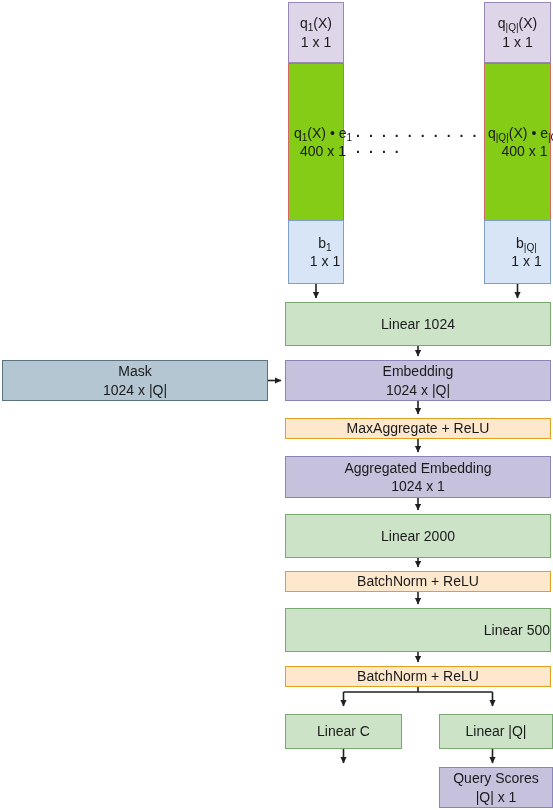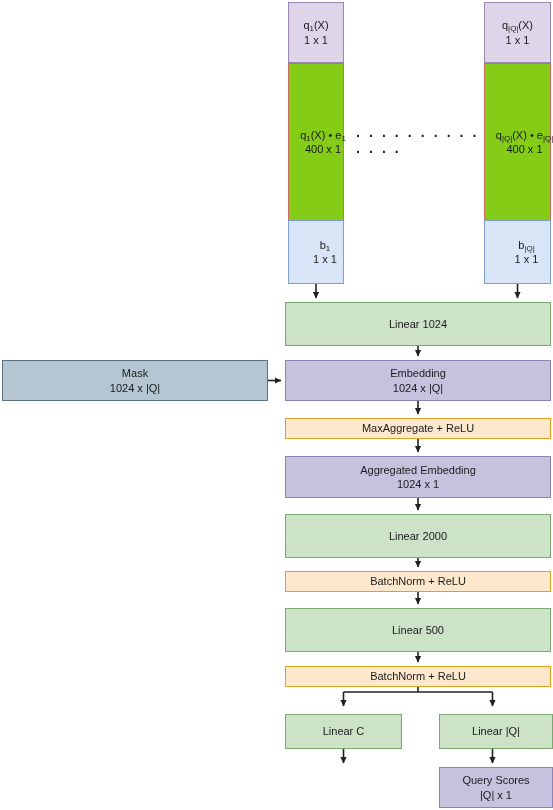--- a/index.html
+++ b/index.html
@@ -3,21 +3,21 @@
 <meta charset="utf-8">
 <style>
   html,body{margin:0;padding:0;background:#ffffff;}
   body{width:553px;height:810px;position:relative;overflow:hidden;
        font-family:"Liberation Sans","DejaVu Sans",sans-serif;
        color:#1a1a1a;-webkit-font-smoothing:antialiased;}
   #canvas{position:absolute;left:0;top:0;width:553px;height:810px;}
 
   .node{position:absolute;box-sizing:border-box;display:flex;
         flex-direction:column;align-items:center;justify-content:center;
-        text-align:center;line-height:1.30;font-size:11px;}
+        text-align:center;line-height:1.30;font-size:14px;}
   .node .l1,.node .l2{display:block;white-space:nowrap;}
 
   
   .purple{background:#ded5e8;border:1px solid #9a87b4;}
   .purple-d{background:#c6c2de;border:1px solid #8b84b8;}
   .red{background:#84cc16;border:1px solid #cf6b61;padding-left:14px;}
   .blue{background:#d8e5f6;border:1px solid #7f9fc9;padding-left:18px;}
   .green{background:#cce3c8;border:1px solid #7aa870;}
   .orange{background:#fde8cd;border:1px solid #e0a020;}
   .slate{background:#b4c6d1;border:1px solid #5b7380;}
@@ -93,21 +93,21 @@
   </div>
 
   <div class="node green" style="left:285px;top:514px;width:266px;height:44px;">
     <span class="l1">Linear 2000</span>
   </div>
 
   <div class="node orange" style="left:285px;top:571px;width:266px;height:21px;">
     <span class="l1">BatchNorm + ReLU</span>
   </div>
 
-  <div class="node green" style="left:285px;top:608px;width:266px;height:44px;">
+  <div class="node green" style="left:285px;top:608px;width:266px;height:44px;align-items:flex-end;">
     <span class="l1">Linear 500</span>
   </div>
 
   <div class="node orange" style="left:285px;top:666px;width:266px;height:21px;">
     <span class="l1">BatchNorm + ReLU</span>
   </div>
 
   <div class="node green" style="left:285px;top:714px;width:117px;height:35px;">
     <span class="l1">Linear C</span>
   </div>

